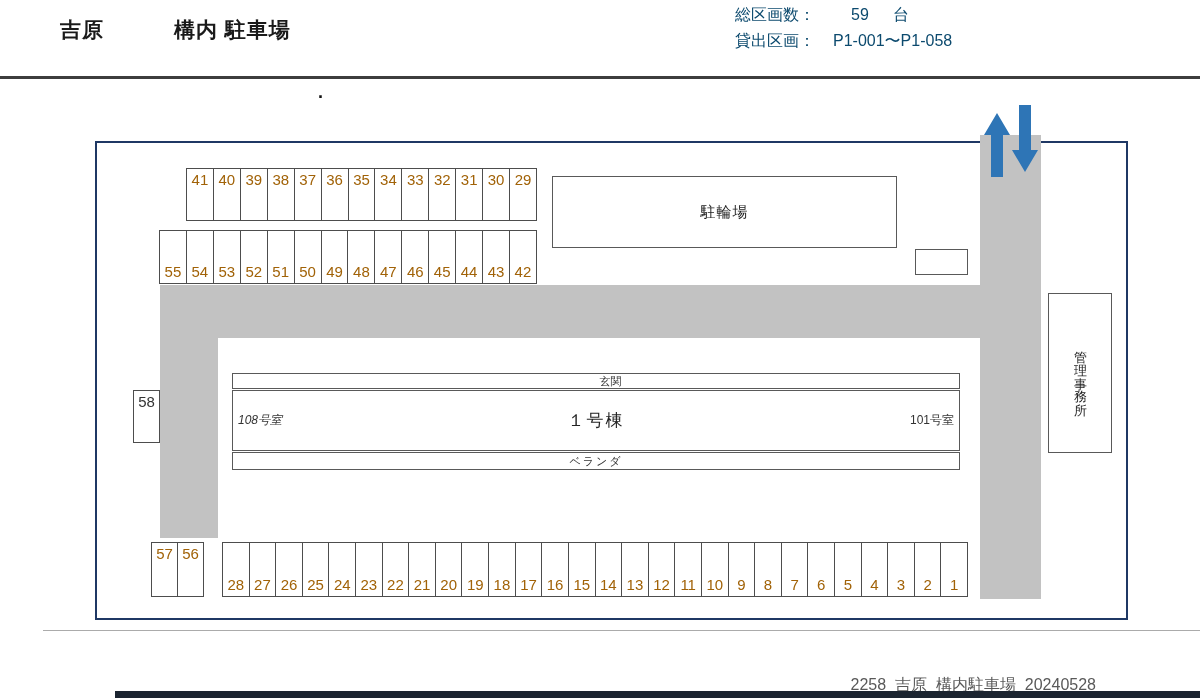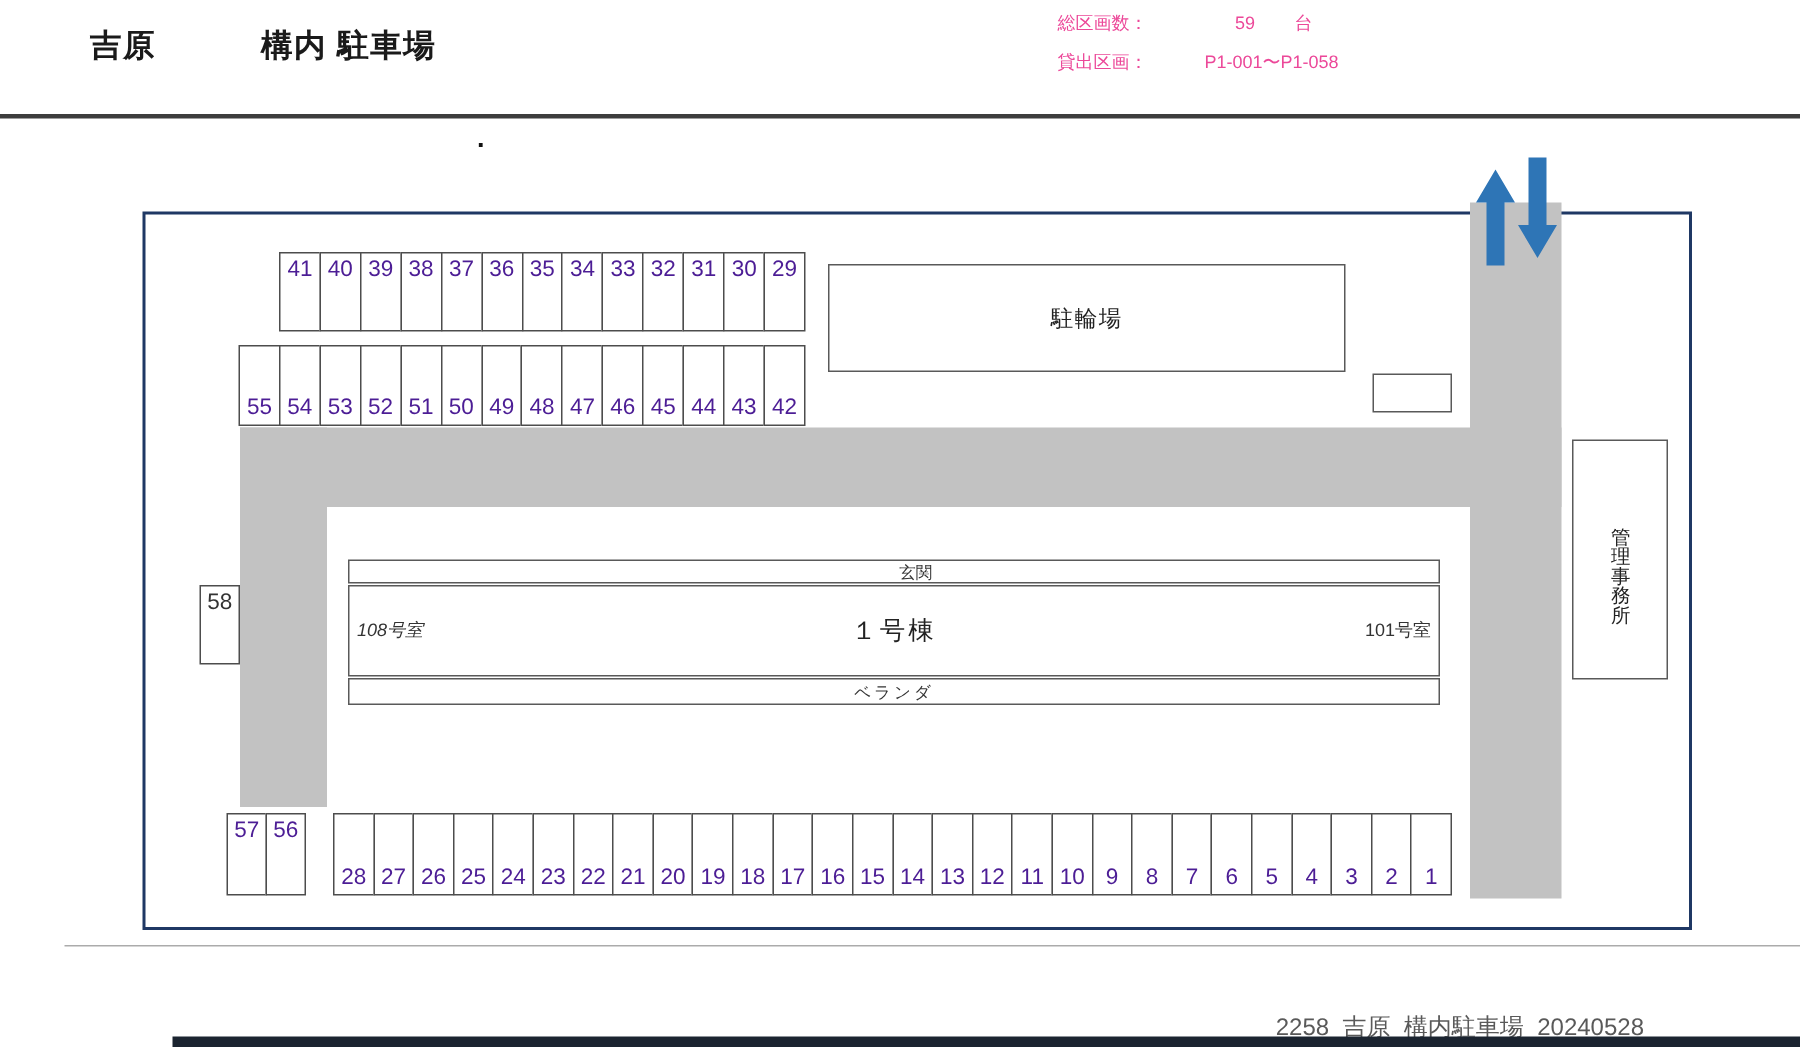--- a/index.html
+++ b/index.html
@@ -5,41 +5,41 @@
   html,body{margin:0;padding:0;}
   body{
     width:1200px;height:698px;position:relative;background:#fff;
     font-family:"Liberation Sans","DejaVu Sans",sans-serif;color:#333;
     overflow:hidden;
   }
   .abs{position:absolute;}
 
   
   .title{left:60px;top:16px;font-size:21px;font-weight:bold;color:#1a1a1a;display:flex;gap:70px;letter-spacing:1px;}
-  .meta{left:705px;top:4px;font-size:12px;color:#ec4899;}
+  .meta{left:735px;top:4px;font-size:16px;color:#0c4a6e;}
   .meta-row{display:flex;align-items:center;height:22px;margin-bottom:4px;}
   .meta-label{width:92px;}
   .meta-value-center{width:66px;text-align:center;}
   .meta-value{margin-left:6px;}
   .rule{left:0;top:76px;width:1200px;height:3px;background:#3d3d3d;}
   .stray-dot{left:318px;top:82px;font-size:18px;font-weight:bold;color:#111;}
 
   
   .frame{left:95px;top:141px;width:1033px;height:479px;border:2px solid #1f3864;box-sizing:border-box;z-index:1;}
   .road{background:#c2c2c2;z-index:2;}
   .road-right{left:980px;top:135px;width:61px;height:464px;}
   .road-horizontal{left:160px;top:285px;width:881px;height:53px;}
   .road-left{left:160px;top:285px;width:58px;height:253px;}
   .arrows{left:975px;top:100px;z-index:3;}
 
   
   .row{display:flex;z-index:4;}
   .cell{
     flex:1;background:#fff;border:1px solid #4d4d4d;margin-left:-1px;
-    display:flex;justify-content:center;font-size:15px;color:#4c1d95;box-sizing:border-box;
+    display:flex;justify-content:center;font-size:15px;color:#a16207;box-sizing:border-box;
   }
   .row .cell:first-child{margin-left:0;}
   .num-top .cell{align-items:flex-start;padding-top:2px;}
   .num-bottom .cell{align-items:flex-end;padding-bottom:3px;}
   .row-top{left:186px;top:168px;width:351px;height:53px;}
   .row-second{left:159px;top:230px;width:378px;height:54px;}
   .row-5756{left:151px;top:542px;width:53px;height:55px;}
   .row-bottom{left:222px;top:542px;width:746px;height:55px;}
   .space-58{left:133px;top:390px;width:27px;height:53px;background:#fff;border:1px solid #4d4d4d;
     box-sizing:border-box;display:flex;justify-content:center;align-items:flex-start;padding-top:2px;

